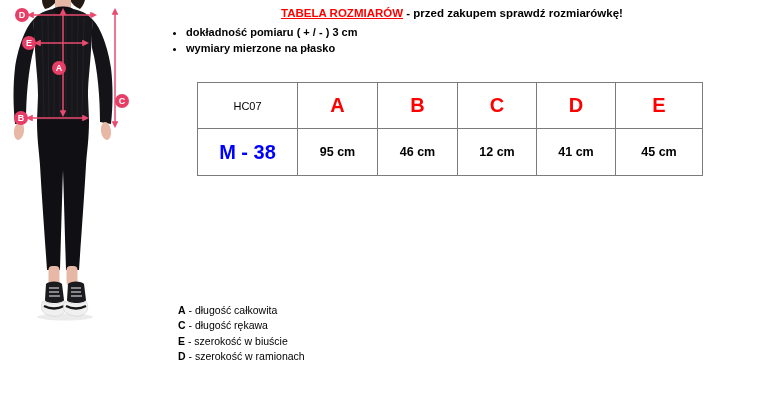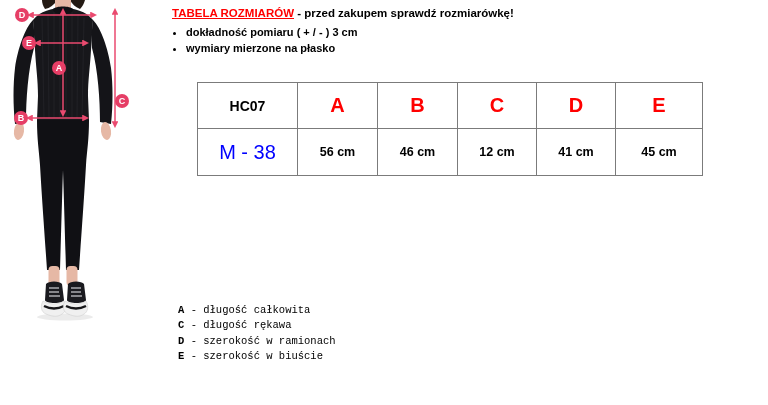--- a/index.html
+++ b/index.html
@@ -4,40 +4,40 @@
 <style>
   html,body{margin:0;padding:0;background:#ffffff;}
   .canvas{
     position:relative;width:768px;height:405px;background:#ffffff;overflow:hidden;
     font-family:"Liberation Sans",sans-serif;color:#000;
   }
   
   .figure{position:absolute;left:0;top:0;width:170px;height:360px;}
   
   .head{position:absolute;left:172px;top:6px;width:560px;}
-  .title-line{font-size:11.5px;font-weight:bold;line-height:14px;white-space:nowrap;}
+  .title-line{font-size:11.5px;font-weight:bold;line-height:14px;white-space:nowrap;text-align:center;}
   .title-red{color:#ff0000;text-decoration:underline;}
   .bullets{margin:5px 0 0 14px;padding:0;list-style:disc;}
   .bullets li{font-size:11px;font-weight:bold;line-height:15px;margin:0 0 1px 0;}
   
   table.size-table{
     position:absolute;left:197px;top:82px;border-collapse:collapse;table-layout:fixed;
     background:#fff;
   }
   table.size-table td{
     border:1px solid #7b7b7b;text-align:center;vertical-align:middle;padding:0;
   }
-  td.code{font-size:14px;font-weight:bold;color:#000;}
+  td.code{font-size:11px;font-weight:normal;color:#000;}
   td.colh{font-size:20px;font-weight:bold;color:#ff0000;}
-  td.size{font-size:20px;font-weight:normal;color:#0000ff;}
+  td.size{font-size:20px;font-weight:bold;color:#0000ff;}
   td.val{font-size:12.5px;font-weight:bold;color:#000;}
   tr.hrow{height:46px;}
   tr.drow{height:47px;}
   
-  .legend{position:absolute;left:178px;top:303px;font-family:Liberation Mono, monospace;}
+  .legend{position:absolute;left:178px;top:303px;}
   .legend-row{font-size:10.5px;line-height:15.4px;color:#000;}
   .legend-row b{font-weight:bold;}
 </style>
 </head>
 <body>
 
 <div class="canvas">
 
   <div class="figure">
     <svg width="170" height="360" viewBox="0 0 170 360" xmlns="http://www.w3.org/2000/svg">
@@ -152,29 +152,29 @@
       <tr class="hrow">
         <td class="code">HC07</td>
         <td class="colh">A</td>
         <td class="colh">B</td>
         <td class="colh">C</td>
         <td class="colh">D</td>
         <td class="colh">E</td>
       </tr>
       <tr class="drow">
         <td class="size">M - 38</td>
-        <td class="val">56 cm</td>
+        <td class="val">95 cm</td>
         <td class="val">46 cm</td>
         <td class="val">12 cm</td>
         <td class="val">41 cm</td>
         <td class="val">45 cm</td>
       </tr>
     </tbody>
   </table>
 
   <div class="legend">
     <div class="legend-row"><b>A</b> <span>-</span> <span>długość całkowita</span></div>
     <div class="legend-row"><b>C</b> <span>-</span> <span>długość rękawa</span></div>
+    <div class="legend-row"><b>E</b> <span>-</span> <span>szerokość w biuście</span></div>
     <div class="legend-row"><b>D</b> <span>-</span> <span>szerokość w ramionach</span></div>
-    <div class="legend-row"><b>E</b> <span>-</span> <span>szerokość w biuście</span></div>
   </div>
 
 </div>
 
 </body></html>

